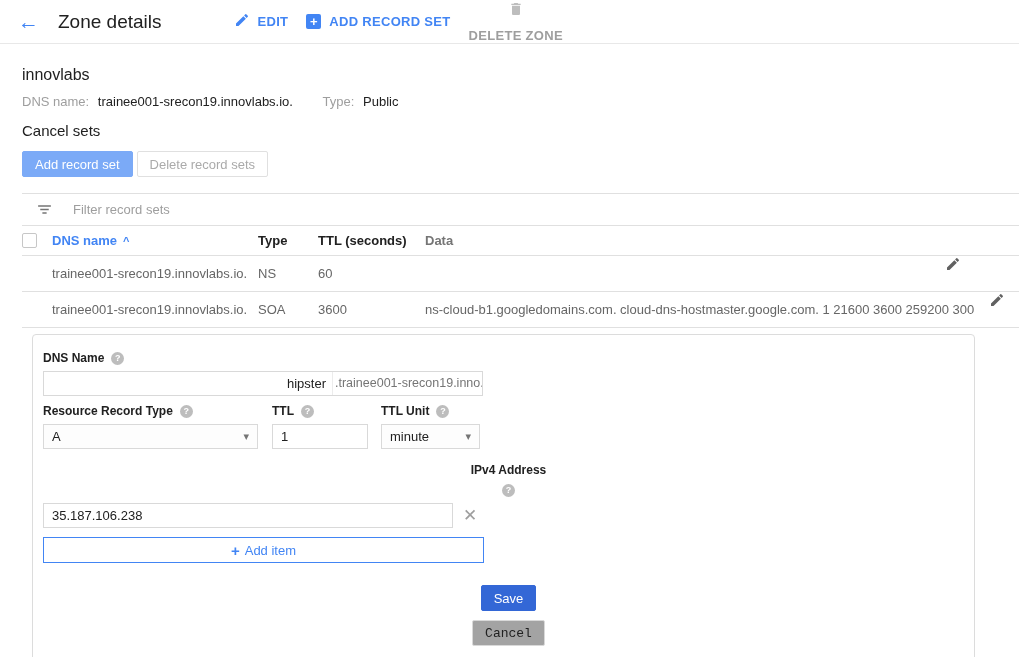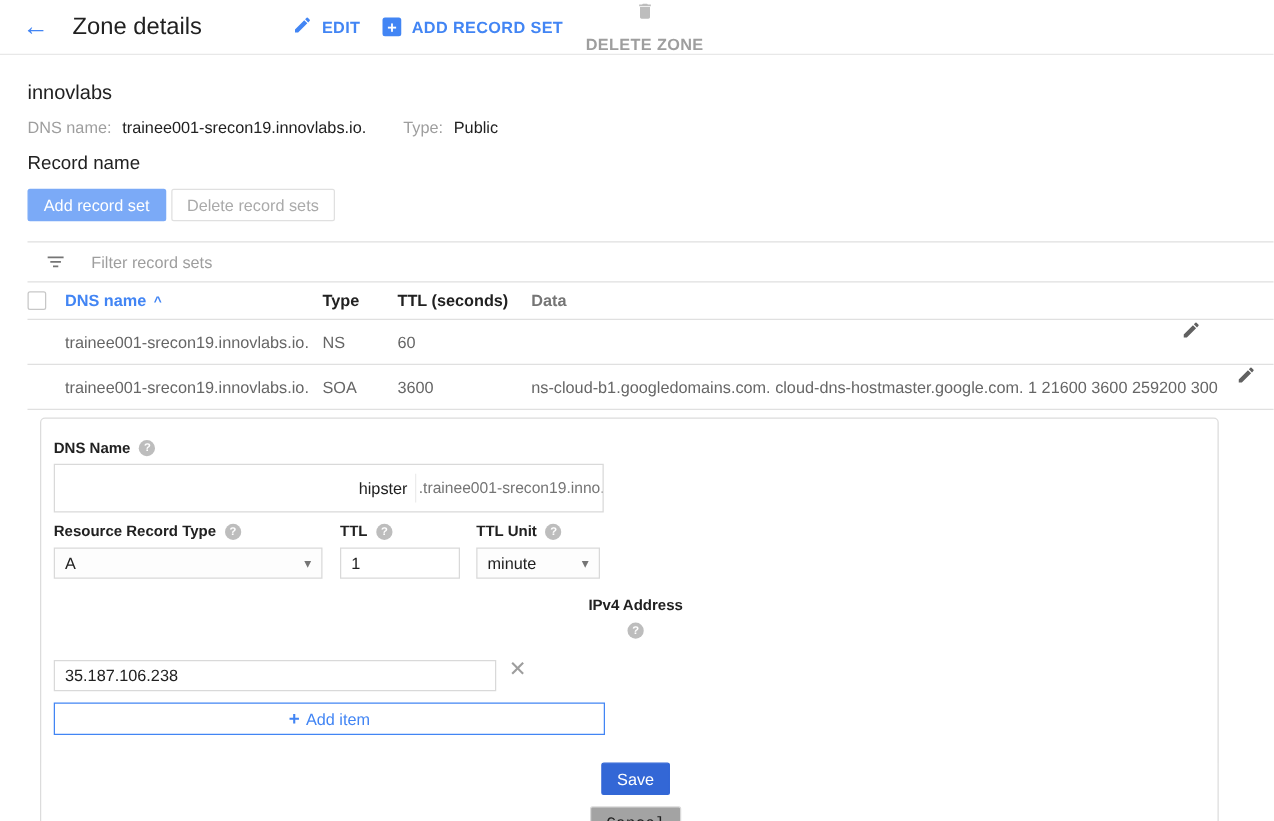--- a/index.html
+++ b/index.html
@@ -65,37 +65,37 @@
   .data-line{color:var(--text_table,#666);line-height:16px;}
   .row-edit{justify-self:end;align-self:start;background:none;border:none;cursor:pointer;padding:0;margin-right:14px;}
   .row-edit svg{width:16px;height:16px;fill:#616161;}
   
   .form-card{margin:6px 0 0 32px;width:943px;border:1px solid #dcdcdc;border-radius:4px;
     background:#fff;padding:8px 0 14px 10px;}
   .field-label{display:flex;align-items:center;gap:7px;font-size:12px;font-weight:700;
     color:var(--text_dark);margin-top:8px;}
   .help-icon{width:13px;height:13px;border-radius:50%;background:#bdbdbd;color:#fff;
     font-size:9px;font-weight:700;line-height:13px;text-align:center;}
-  .dnsname-box{margin-top:6px;width:440px;height:39px;border:1px solid var(--input_border,#d9d9d9);
+  .dnsname-box{margin-top:6px;width:440px;height:25px;border:1px solid var(--input_border,#d9d9d9);
     display:flex;align-items:center;background:#fff;}
   .dnsname-input{flex:1;border:none;outline:none;font-family:inherit;font-size:13px;
     text-align:right;padding:0 6px;color:var(--text_dark);min-width:0;}
   .dnsname-suffix{flex:none;width:150px;font-size:12.5px;color:#757575;border-left:1px solid #ececec;
     padding-left:2px;white-space:nowrap;overflow:hidden;line-height:23px;}
   .form-row{display:flex;gap:16px;}
   .fcol-rrt{width:215px;}
   .fcol-ttl{width:96px;margin-left:-2px;}
   .fcol-unit{width:99px;margin-left:-3px;}
   .select{margin-top:6px;height:25px;border:1px solid var(--input_border,#d9d9d9);background:#fdfdfd;
     display:flex;align-items:center;justify-content:space-between;padding:0 8px;font-size:13px;cursor:pointer;}
   .select .arrow{color:#757575;font-size:11px;}
   .text-input{margin-top:6px;height:25px;width:100%;border:1px solid var(--input_border,#d9d9d9);
     font-family:inherit;font-size:13px;padding:0 8px;outline:none;color:var(--text_dark);}
   .ipv4-row{display:flex;align-items:center;}
-  .ipv4-input{margin-top:17px;height:25px;width:354px;border:1px solid var(--input_border,#d9d9d9);
+  .ipv4-input{margin-top:6px;height:25px;width:410px;border:1px solid var(--input_border,#d9d9d9);
     font-family:inherit;font-size:13px;padding:0 8px;outline:none;color:var(--text_dark);}
   .remove-btn{background:none;border:none;color:#9e9e9e;font-size:17px;cursor:pointer;
     margin-left:10px;margin-top:6px;line-height:1;}
   .add-item-btn{margin-top:9px;width:441px;height:26px;background:#fff;
     border:1px solid var(--accent_blue,#4285f4);color:var(--accent_blue,#4285f4);
     font-family:inherit;font-size:13px;cursor:pointer;display:flex;align-items:center;justify-content:center;gap:5px;}
   .add-item-btn .plus{font-size:15px;font-weight:700;}
   .save-row{margin-top:22px;display:flex;gap:9px;align-items:center;flex-direction:column;}
   .btn-save{background:var(--save_blue,#3367d6);color:#fff;border:1px solid var(--save_blue,#3367d6);}
   .btn-cancel{background:#a3a3a3;color:var(--text_dark);border:1px solid var(--input_border,#d9d9d9);font-family:Liberation Mono, monospace;}
@@ -127,21 +127,21 @@
 </header>
 
 <section class="zone-section">
   <h2 class="zone-name">innovlabs</h2>
   <p class="zone-meta">
     <span class="meta-label">DNS name:</span>
     <span class="meta-value">trainee001-srecon19.innovlabs.io.</span>
     <span class="meta-label meta-gap">Type:</span>
     <span class="meta-value">Public</span>
   </p>
-  <h3 class="recordsets-heading">Record name</h3>
+  <h3 class="recordsets-heading">Cancel sets</h3>
   <div class="btn-row">
     <button class="btn btn-primary-light">Add record set</button>
     <button class="btn btn-disabled">Delete record sets</button>
   </div>
 </section>
 
 <div class="filter-bar">
   <svg viewBox="0 0 24 24">
       <path d="M3 6h18v2H3zm3 5h12v2H6zm3 5h6v2H9z"></path>
     </svg>

